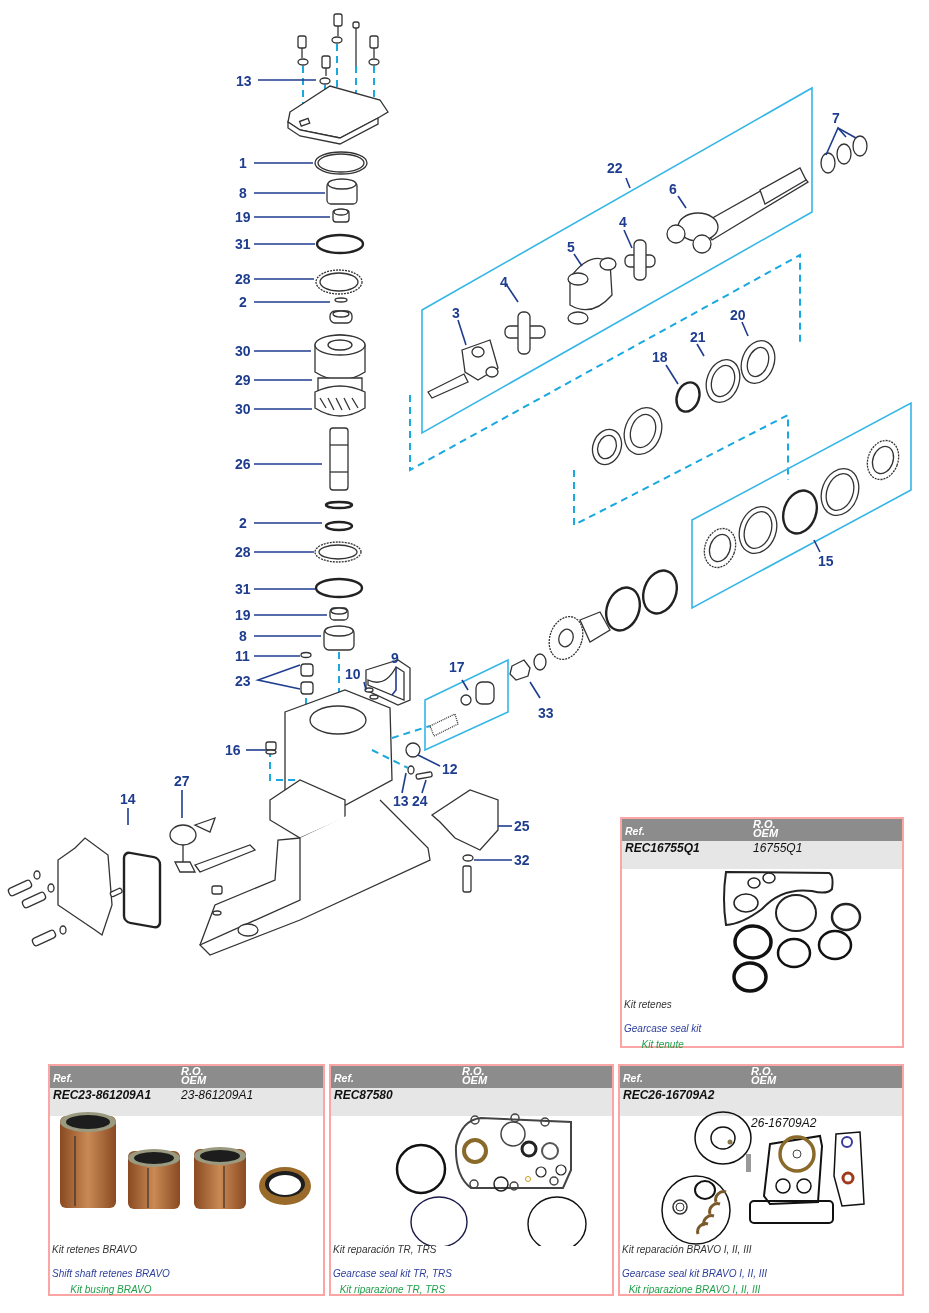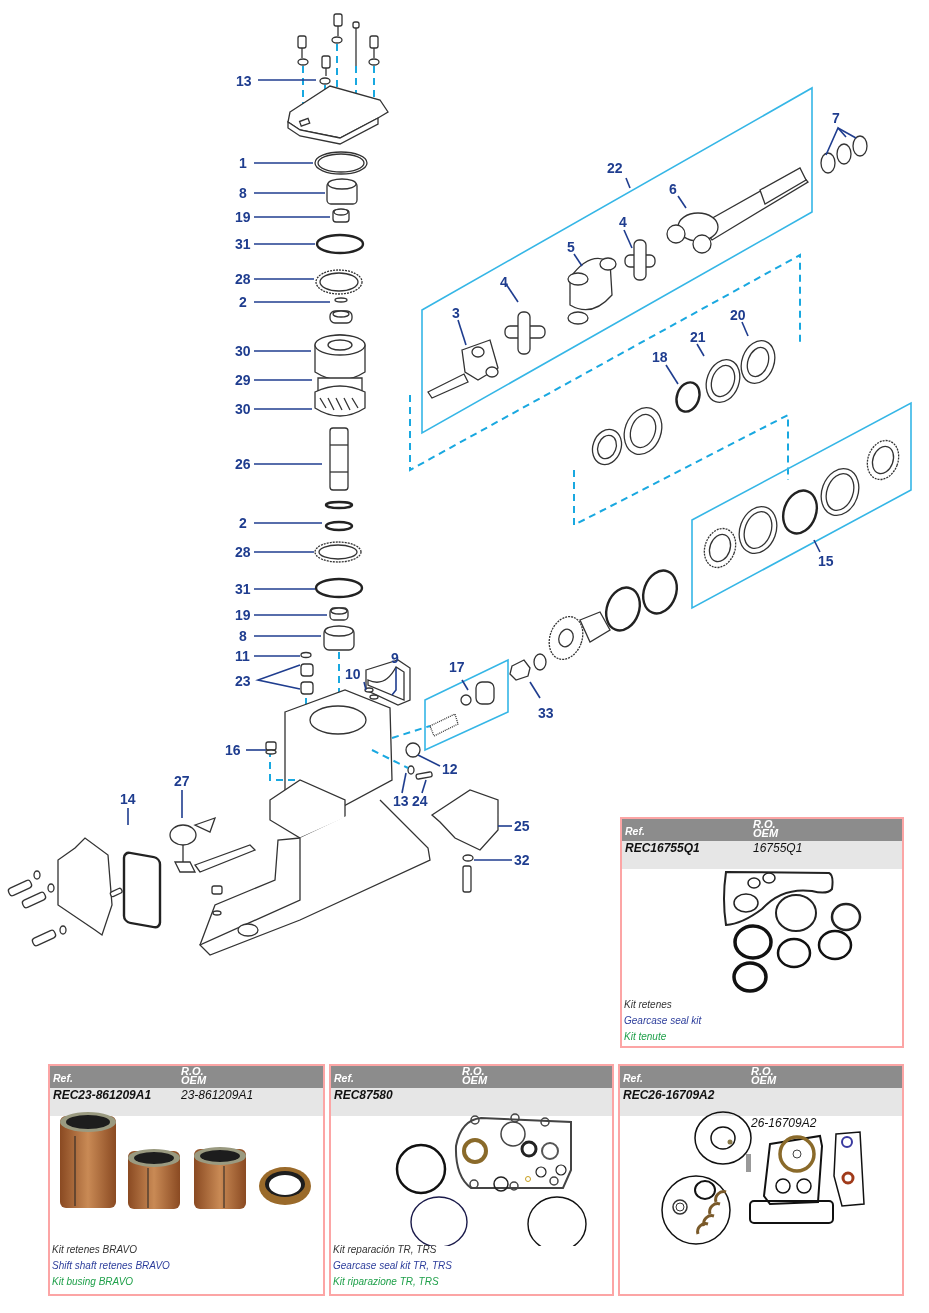--- a/index.html
+++ b/index.html
@@ -15,22 +15,22 @@
   .card { position:absolute; border:2px solid #fca5a5; background:#fff; box-sizing:border-box;font-style:italic; }
   .card-head { background:#8c8c8c; height:22px; position:relative; color:#fff; font-weight:bold; font-size:10.5px; }
   .card-head .ref { position:absolute; left:3px; top:6px; }
   .card-head .oem { position:absolute; top:1px; line-height:9px; text-align:left; font-size:11px; }
   .card-row { background:#e6e6e6; height:28px; position:relative; font-size:12px; color:#111; }
   .card-row .code { position:absolute; left:3px; top:0; font-weight:bold; }
   .card-row .oemv { position:absolute; top:0; }
   .card-img { position:absolute; left:0; right:0; }
   .card-text { position:absolute; left:2px; font-size:10px; line-height:16px; }
   .t-es { color:#333333; }
-  .t-en { color:#2d3e9c; }
-  .t-it { color:#1fa04a; }
+  .t-en { color:#2d3e9c;margin-top:8px; }
+  .t-it { color:#1fa04a;text-align:center; }
 </style>
 </head>
 <body>
 
 <svg id="diagram" viewBox="0 0 929 1060" xmlns="http://www.w3.org/2000/svg">
 
   <g>
     <g>
       <rect class="part" x="298" y="36" width="8" height="12" rx="2"></rect>
         <line class="part" x1="302" y1="48" x2="302" y2="58"></line>
@@ -433,13 +433,18 @@
     <path d="M150 38 L200 30 L202 40 L198 96 L150 98 L144 90 Z" fill="none" stroke="#111" stroke-width="2"></path>
     <ellipse cx="177" cy="48" rx="17" ry="17" fill="none" stroke="#8a6a2a" stroke-width="3.5"></ellipse>
     <ellipse cx="177" cy="48" rx="4" ry="4" fill="none" stroke="#444" stroke-width="1"></ellipse>
     <ellipse cx="163" cy="80" rx="7" ry="7" fill="none" stroke="#111" stroke-width="1.5"></ellipse>
     <ellipse cx="184" cy="80" rx="7" ry="7" fill="none" stroke="#111" stroke-width="1.5"></ellipse>
     <rect x="130" y="95" width="83" height="22" rx="4" fill="none" stroke="#111" stroke-width="2"></rect>
     <path d="M216 28 L240 26 L244 98 L222 100 L214 70 Z" fill="none" stroke="#111" stroke-width="1.5"></path>
     <ellipse cx="227" cy="36" rx="5" ry="5" fill="none" stroke="#3a3aa0" stroke-width="2"></ellipse>
     <ellipse cx="228" cy="72" rx="5" ry="5" fill="none" stroke="#a03a1a" stroke-width="3"></ellipse>
   </svg>
+  <div class="card-text" style="top:176px;">
+    <div class="t-es">Kit reparación BRAVO I, II, III</div>
+    <div class="t-en">Gearcase seal kit BRAVO I, II, III</div>
+    <div class="t-it">Kit riparazione BRAVO I, II, III</div>
+  </div>
 </div>
 
 </body></html>

